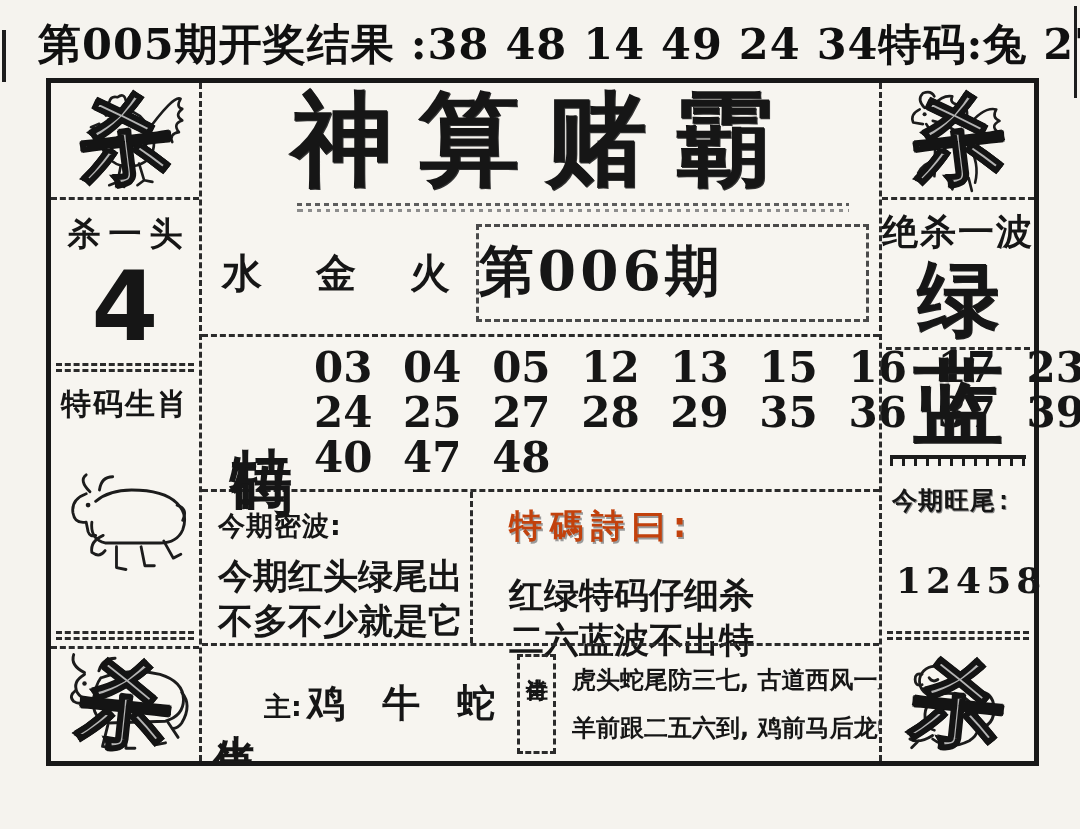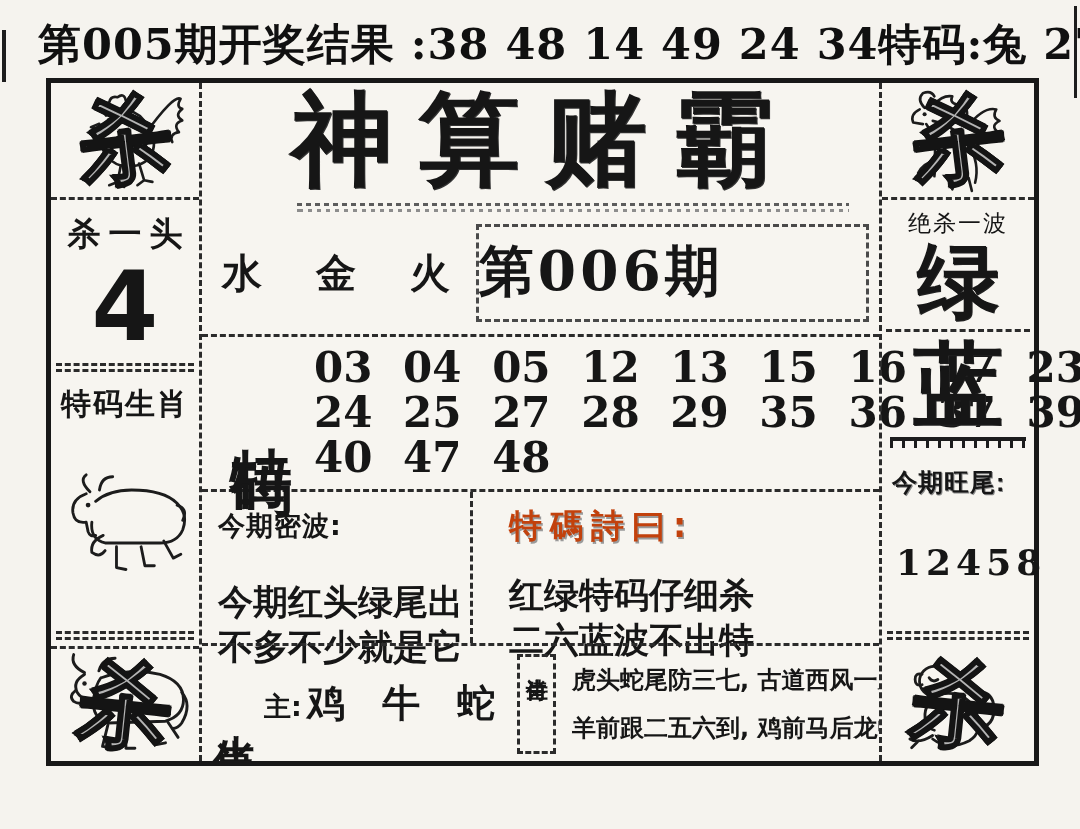--- a/index.html
+++ b/index.html
@@ -87,49 +87,49 @@
     width: 112px; text-align:center; flex:none;
     writing-mode: vertical-rl; text-orientation: upright;
     font-size: 62px; font-weight: 900; letter-spacing: 14px; margin: 0 auto; line-height:1.7;
   }
   .sp-nums { flex:1; font-family:"DejaVu Serif","Liberation Serif",serif;
     font-size: 42px; font-weight: 700; line-height: 1.07; word-spacing: 16px; padding-top:4px; white-space:nowrap; }
   .waves-row { flex:1; display:flex; min-height:0; }
   .secret { width: 268px; flex:none; padding: 16px 0 14px 16px; }
   .sec-label { font-size: 27px; font-weight: 800; letter-spacing: 1px; }
   .sec-line { font-size: 35px; font-weight: 600; line-height: 1.3; white-space:nowrap; }
-  .sec-line.first { margin-top: 36px; }
+  .sec-line.first { margin-top: 10px; }
   .poembox { flex:1; border-left: 3px dashed #2b2b2b; padding: 12px 0 0 36px; min-width:0; }
   .poem-label { font-size: 33px; font-weight: 700; letter-spacing: 8px; color:#c2410c; text-shadow: 1.5px 1.5px 0 #9a9a9a; }
   .poem-line { font-size: 35px; font-weight: 600; line-height: 1.3; white-space:nowrap; }
   .poem-line.first { margin-top: 24px; }
   .zodiac-row { flex:none; height: 118px; border-top: 3px dashed #2b2b2b; display:flex; align-items:center; overflow:hidden; }
   .z-big { writing-mode: vertical-rl; text-orientation: upright;
     font-size: 44px; font-weight: 900; line-height: 1; margin: 0 6px 0 12px; letter-spacing:4px; flex:none; }
   .z-main { flex:none; white-space:nowrap; }
   .z-main .row { line-height: 1.35; }
   .z-pre { font-size: 27px; font-weight: 800; }
   .z-val { font-size: 38px; font-weight: 800; letter-spacing: 12px; }
   .z-tag { flex:none; writing-mode: vertical-rl; text-orientation: upright;
     border: 3px dashed #2b2b2b; font-size: 22px; font-weight: 800;
     padding: 4px 2px; margin: 0 16px 0 10px; height: 100px; line-height: 1.3; }
   .z-poem { flex:none; font-size: 24px; font-weight: 700; line-height: 2.0; white-space:nowrap; }
 
   
-  .r-label { flex:none; font-size: 23px; font-weight: 400; letter-spacing: 2px; padding-top: 8px; white-space:nowrap; }
+  .r-label { flex:none; font-size: 36px; font-weight: 700; letter-spacing: 2px; padding-top: 8px; white-space:nowrap; }
   .r-big { flex:none; font-size: 82px; font-weight: 900; line-height: 1.02; text-shadow: 1px 1px 0 #222; }
   .r-big.b2 { font-size: 90px; }
   .dash-line { flex:none; border-top: 3px dashed #2b2b2b; margin: 6px 4px; }
   .ruler { flex:none; height: 13px; margin: 8px 8px 0;
     border-top: 4px solid #1c1c1c;
     background: repeating-linear-gradient(90deg,#1c1c1c 0 3px,transparent 3px 12px);
     background-size: 100% 7px; background-repeat: no-repeat; }
   .r-tail-label { flex:none; text-align:left; padding: 16px 0 0 10px;
     font-size: 25px; font-weight: 800; letter-spacing:1px;
-    font-family:Liberation Sans, sans-serif; text-shadow: 1px 1px 0 #8a8a8a; }
+    font-family:Liberation Mono, monospace; text-shadow: 1px 1px 0 #8a8a8a; }
   .r-tail-value { flex:none; margin-top: 42px; font-size: 36px; font-weight: 800;
     font-family:"DejaVu Serif","Liberation Serif",serif; letter-spacing: 5px; padding-left: 14px; }
   .spacer { flex:1; }
 </style>
 </head>
 <body>
 
 <div class="header">第005期开奖结果 :38 48 14 49 24 34特码:兔 27</div>
 <div class="edge-l"></div>
 <div class="edge-r"></div>

